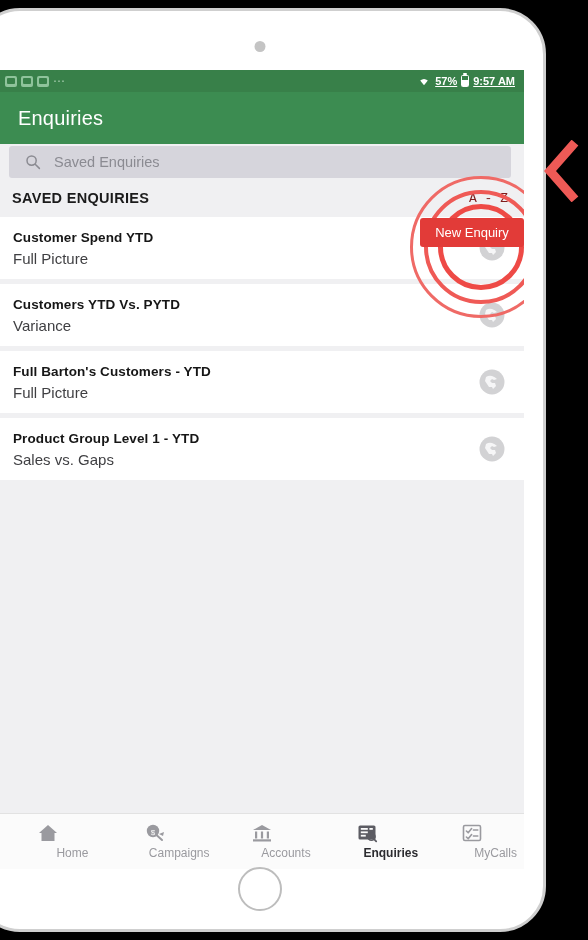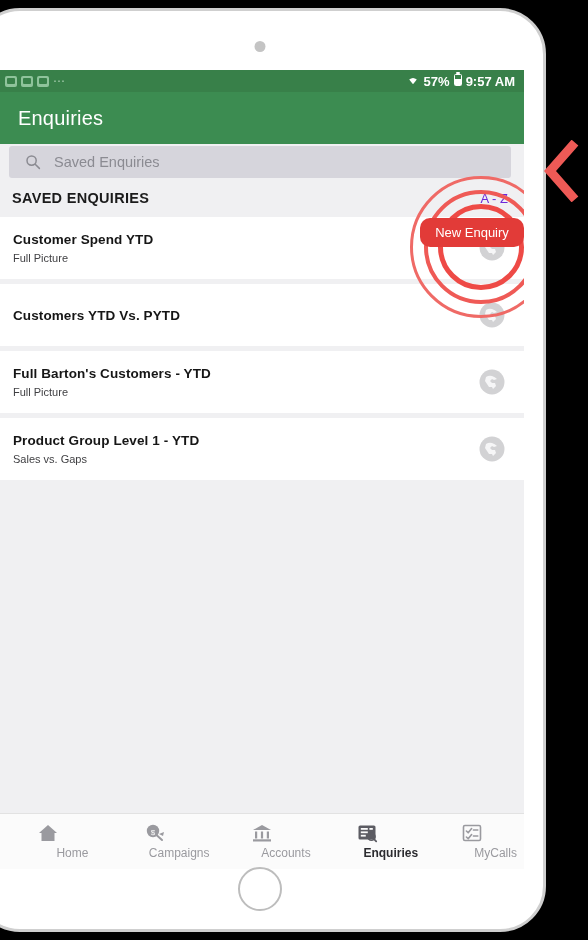--- a/index.html
+++ b/index.html
@@ -106,22 +106,23 @@
     color: #a9cfb2;
     font-size: 12px;
     line-height: 10px;
     letter-spacing: 1px;
   }
   .status-right {
     display: flex;
     align-items: flex-start;
     gap: 4px;
     color: #ffffff;
-    font-size: 13px;
+    font-size: 11px;
     font-weight: bold;
+    text-decoration: underline;
   }
   .wifi-ico { display: block; }
   .batt-ico {
     width: 8px; height: 12px;
     border: 1.4px solid #ffffff;
     border-radius: 1.5px;
     position: relative;
     box-sizing: border-box;
     background: linear-gradient(to top, #ffffff 57%, transparent 57%);
   }
@@ -186,21 +187,22 @@
     box-sizing: border-box;
   }
   #section-title {
     font-size: 14.5px;
     font-weight: bold;
     color: #1b1b1b;
     letter-spacing: 0.3px;
   }
   #sort-label {
     font-size: 13px;
-    color: #6d28d9;
+    color: #7f1d1d;
+    font-family: Liberation Mono, monospace;
   }
 
   
   #list {
     background: #f0f0f2;
     padding-top: 1px;
   }
   .list-item {
     background: #ffffff;
     height: 62px;
@@ -212,21 +214,21 @@
     box-sizing: border-box;
   }
   .li-texts { display: flex; flex-direction: column; gap: 5px; }
   .li-title {
     font-size: 13.5px;
     font-weight: bold;
     color: #161616;
     letter-spacing: 0.1px;
   }
   .li-sub {
-    font-size: 11px;
+    font-size: 15px;
     color: #3f3f42;
   }
   .globe-icon { flex: none; }
 
   
   #bottom-nav {
     position: absolute;
     left: 0; bottom: 0;
     width: 100%;
     height: 56px;
@@ -286,21 +288,21 @@
 
   
   #new-enquiry-button {
     position: absolute;
     left: 424px;
     top: 148px;
     width: 104px;
     height: 29px;
     background: #e23b38;
     border: none;
-    border-radius: 10px;
+    border-radius: 3px;
     color: #ffffff;
     font-family: "Liberation Sans", sans-serif;
     font-size: 13px;
     cursor: pointer;
     padding: 0;
   }
 
   
   #pointer-chevron {
     position: absolute;
@@ -366,20 +368,21 @@
           </div>
           <svg class="globe-icon" width="28" height="28" viewBox="0 0 28 28">
             <circle cx="14" cy="14" r="12.5" fill="#d2d2d4"></circle>
             <path d="M8 9 q3 -2 6 -1 t5 3 l-3 1 -2 -1 -2 2 2 2 3 0 1 3 -3 3 -1 -2 -3 0 -2 -3 -2 -3 z" fill="#f6f6f7"></path>
           </svg>
         </div>
 
         <div class="list-item">
           <div class="li-texts">
             <span class="li-title">Customers YTD Vs. PYTD</span>
+            <span class="li-sub">Variance</span>
           </div>
           <svg class="globe-icon" width="28" height="28" viewBox="0 0 28 28">
             <circle cx="14" cy="14" r="12.5" fill="#d2d2d4"></circle>
             <path d="M8 9 q3 -2 6 -1 t5 3 l-3 1 -2 -1 -2 2 2 2 3 0 1 3 -3 3 -1 -2 -3 0 -2 -3 -2 -3 z" fill="#f6f6f7"></path>
           </svg>
         </div>
 
         <div class="list-item">
           <div class="li-texts">
             <span class="li-title">Full Barton's Customers - YTD</span>

